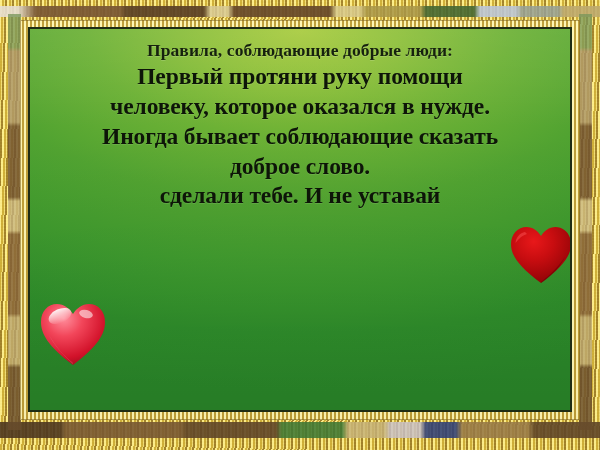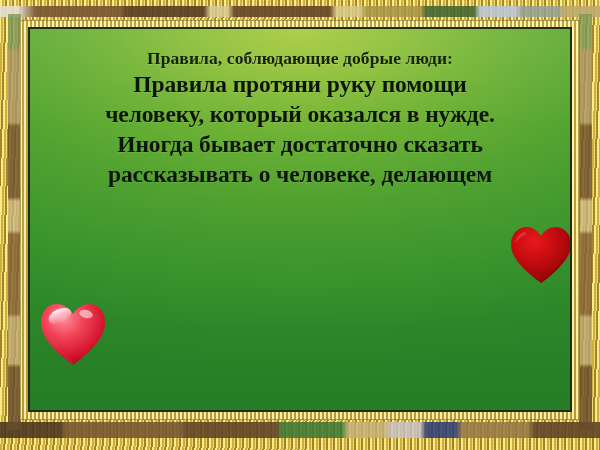--- a/index.html
+++ b/index.html
@@ -150,21 +150,21 @@
     left: 0; right: 0; top: 6px;
     padding: 0 10px;
     text-align: center;
     z-index: 3;
   }
   .rule-title {
     font-size: 17.5px;
     font-weight: bold;
     color: #16210e;
     line-height: 1.28;
-    margin: 12px 0 1px 0;
+    margin: 4px 0 1px 0;
     letter-spacing: .1px;
     text-shadow: 0 1px 0 rgba(255,255,255,.16);
   }
   .rule-line {
     font-size: 23.5px;
     font-weight: bold;
     color: #0d1508;
     line-height: 1.265;
     margin: 0;
     letter-spacing: -.1px;
@@ -202,24 +202,25 @@
   <div class="frame-post-left"></div>
   <div class="frame-post-right"></div>
   <div class="frame-inner-gold"></div>
   <div class="board-outline"></div>
 
   <div class="board">
 
     <div class="text-block">
       <p class="rule-title">Правила, соблюдающие добрые люди:</p>
 
-      <p class="rule-line">Правила протяни руку помощи</p>
-      <p class="rule-line">человеку, который оказался в нужде.</p>
-      <p class="rule-line">Иногда бывает достаточно сказать</p>
-      <p class="rule-line">рассказывать о человеке, делающем</p>
+      <p class="rule-line">Первый протяни руку помощи</p>
+      <p class="rule-line">человеку, которое оказался в нужде.</p>
+      <p class="rule-line">Иногда бывает соблюдающие сказать</p>
+      <p class="rule-line">доброе слово.</p>
+      <p class="rule-line">сделали тебе. И не уставай</p>
     </div>
 
     <div class="heart heart-dark">
       <svg viewBox="0 0 64 60" width="64" height="60" aria-hidden="true">
         <defs>
           <radialGradient id="hd" cx="38%" cy="26%" r="78%">
             <stop offset="0%" stop-color="#e8181a"></stop>
             <stop offset="42%" stop-color="#c80d10"></stop>
             <stop offset="100%" stop-color="#8d0306"></stop>
           </radialGradient>

